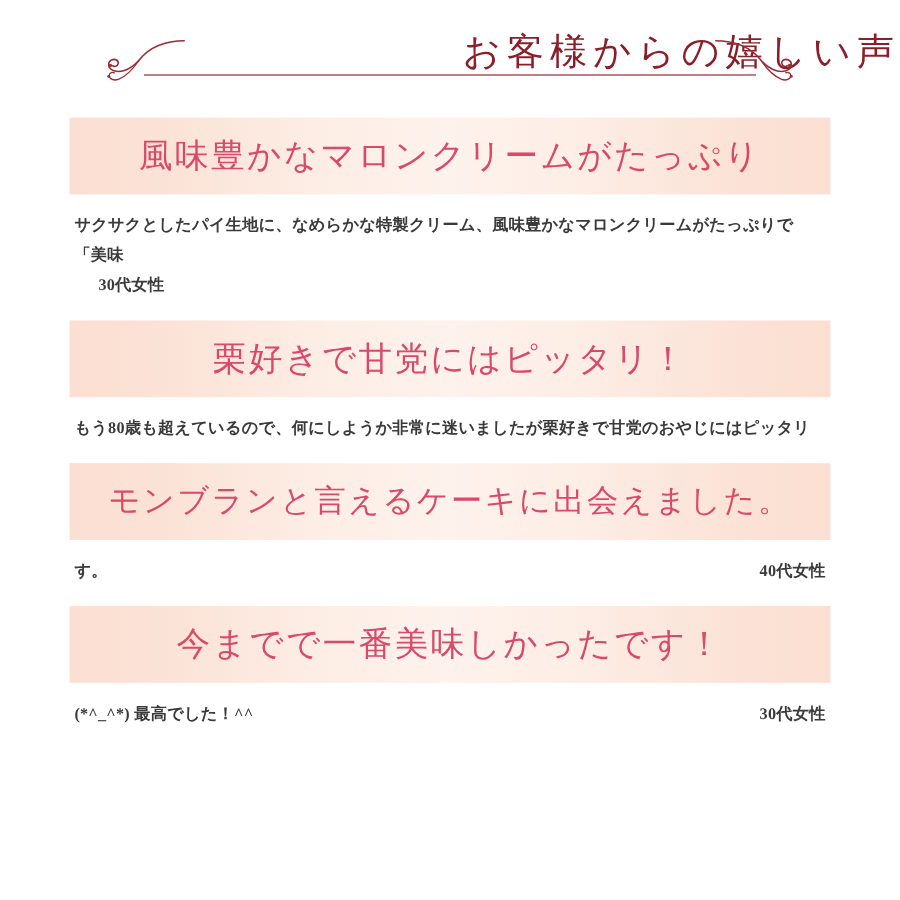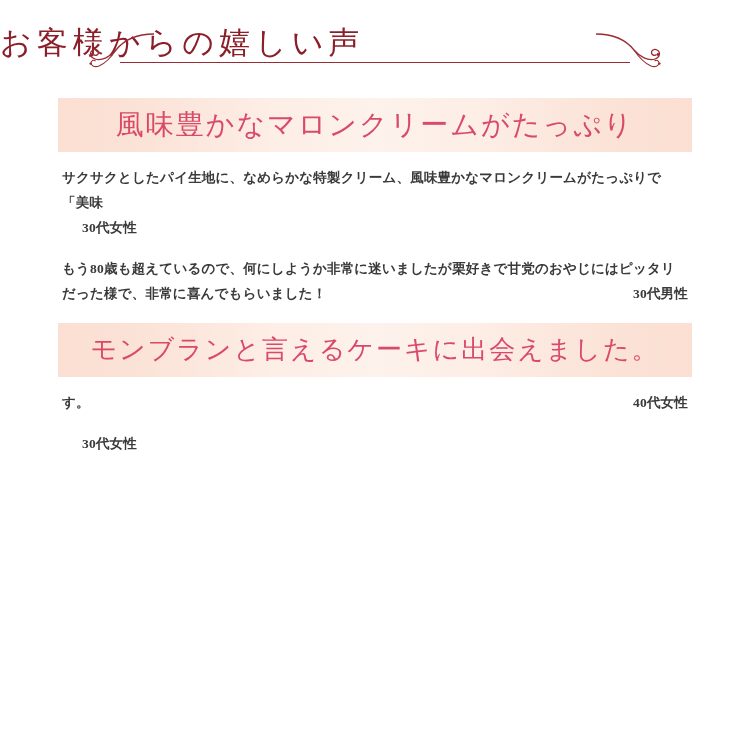--- a/index.html
+++ b/index.html
@@ -19,21 +19,22 @@
     height: 750px;
     box-sizing: border-box;
   }
 
   
   .header {
     position: relative;
     height: 92px;
     display: flex;
     align-items: center;
-    justify-content: flex-start;
+    justify-content: flex-end;
+    padding-left: 36px;
   }
   .header-title {
     font-size: 31px;
     color: #8a1f2a;
     letter-spacing: 5px;
     font-family: "Liberation Serif", "DejaVu Serif", serif;
     white-space: nowrap;
     padding-bottom: 6px;
   }
   .header-rule {
@@ -58,21 +59,21 @@
   
   .reviews {
     padding: 6px 0 0 0;
   }
   .review {
     margin-bottom: 16px;
   }
   .headline-band {
     position: relative;
     margin: 0 58px;
-    height: 54px;
+    height: 64px;
     display: flex;
     align-items: center;
     justify-content: center;
     background: linear-gradient(90deg,
         #fbdfd2 0%,
         #fbe3d7 14%,
         #fdeee6 34%,
         #fdf2ec 50%,
         #fdeee6 66%,
         #fbe3d7 86%,
@@ -155,43 +156,46 @@
       </div>
       <div class="body-block">
         <div class="body-line">サクサクとしたパイ生地に、なめらかな特製クリーム、風味豊かなマロンクリームがたっぷりで「美味</div>
         <div class="body-line with-author">
           <span class="author">30代女性</span>
         </div>
       </div>
     </div>
 
     <div class="review">
+      <div class="headline-band">
+        <div class="headline-text">栗好きで甘党にはピッタリ！</div>
+      </div>
       <div class="body-block">
         <div class="body-line">もう80歳も超えているので、何にしようか非常に迷いましたが栗好きで甘党のおやじにはピッタリ</div>
-        <div class="body-line with-author">
-          <span>だった様で、非常に喜んでもらいました！</span>
-          <span class="author">30代男性</span>
-        </div>
       </div>
     </div>
 
     <div class="review">
       <div class="headline-band">
         <div class="headline-text smaller">モンブランと言えるケーキに出会えました。</div>
       </div>
       <div class="body-block">
         <div class="body-line with-author">
           <span>す。</span>
           <span class="author">40代女性</span>
         </div>
       </div>
     </div>
 
     <div class="review">
+      <div class="headline-band">
+        <div class="headline-text">今までで一番美味しかったです！</div>
+      </div>
       <div class="body-block">
         <div class="body-line with-author">
+          <span>(*^_^*) 最高でした！^^</span>
           <span class="author">30代女性</span>
         </div>
       </div>
     </div>
 
   </div>
 </div>
 
 </body></html>

